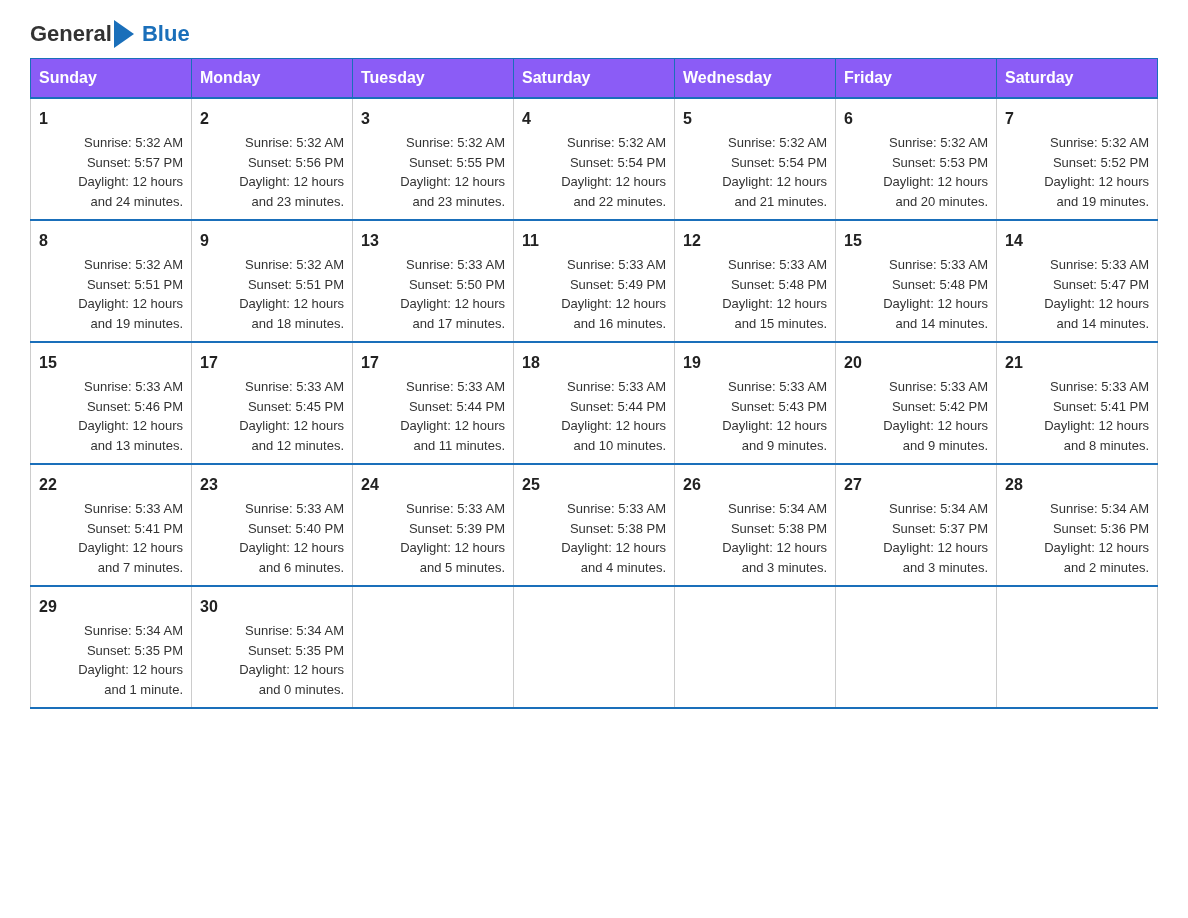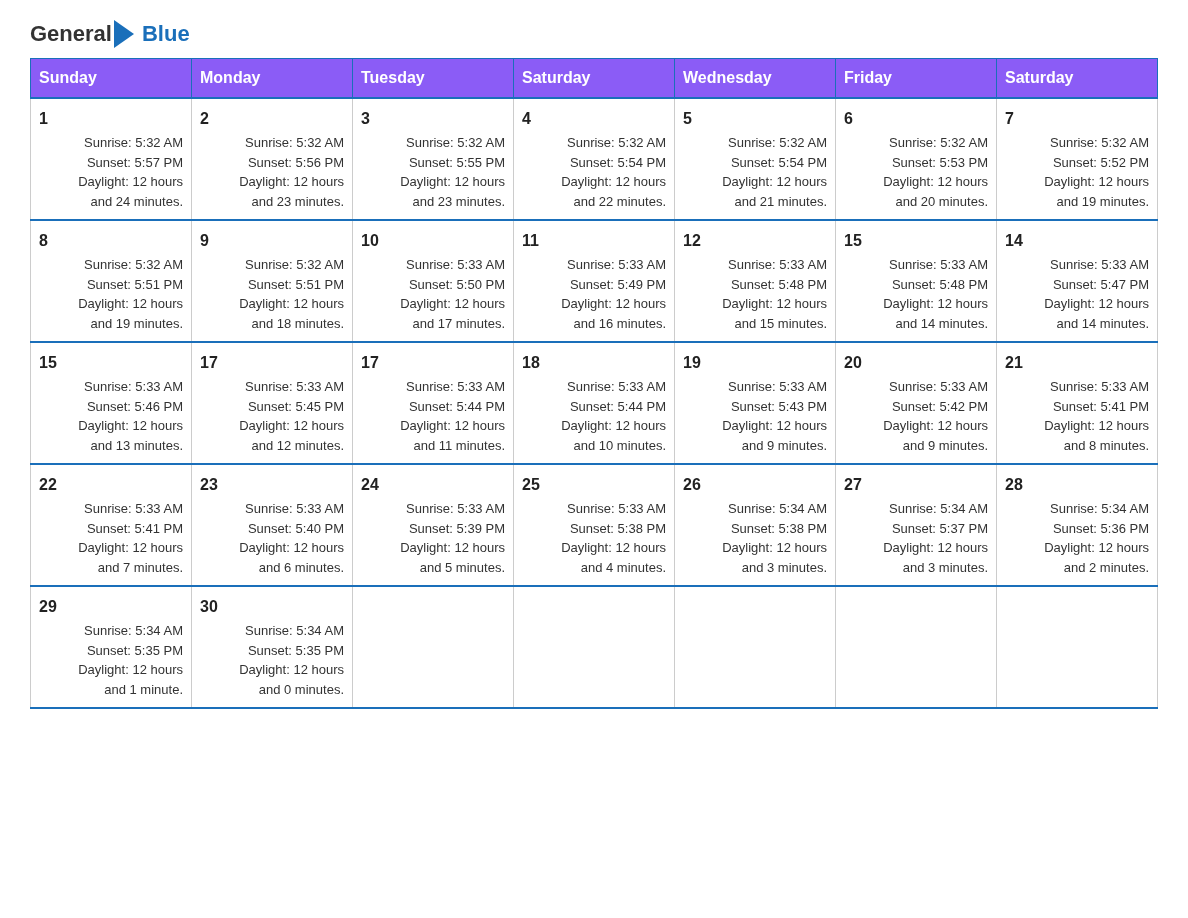--- a/index.html
+++ b/index.html
@@ -160,21 +160,21 @@
       <tr class="week-top-border">
         <td>
           <span class="day-num">8</span>
           <div class="day-info">Sunrise: 5:32 AM<br>Sunset: 5:51 PM<br>Daylight: 12 hours<br>and 19 minutes.</div>
         </td>
         <td>
           <span class="day-num">9</span>
           <div class="day-info">Sunrise: 5:32 AM<br>Sunset: 5:51 PM<br>Daylight: 12 hours<br>and 18 minutes.</div>
         </td>
         <td>
-          <span class="day-num">10</span>
+          <span class="day-num">13</span>
           <div class="day-info">Sunrise: 5:33 AM<br>Sunset: 5:50 PM<br>Daylight: 12 hours<br>and 17 minutes.</div>
         </td>
         <td>
           <span class="day-num">11</span>
           <div class="day-info">Sunrise: 5:33 AM<br>Sunset: 5:49 PM<br>Daylight: 12 hours<br>and 16 minutes.</div>
         </td>
         <td>
           <span class="day-num">12</span>
           <div class="day-info">Sunrise: 5:33 AM<br>Sunset: 5:48 PM<br>Daylight: 12 hours<br>and 15 minutes.</div>
         </td>

